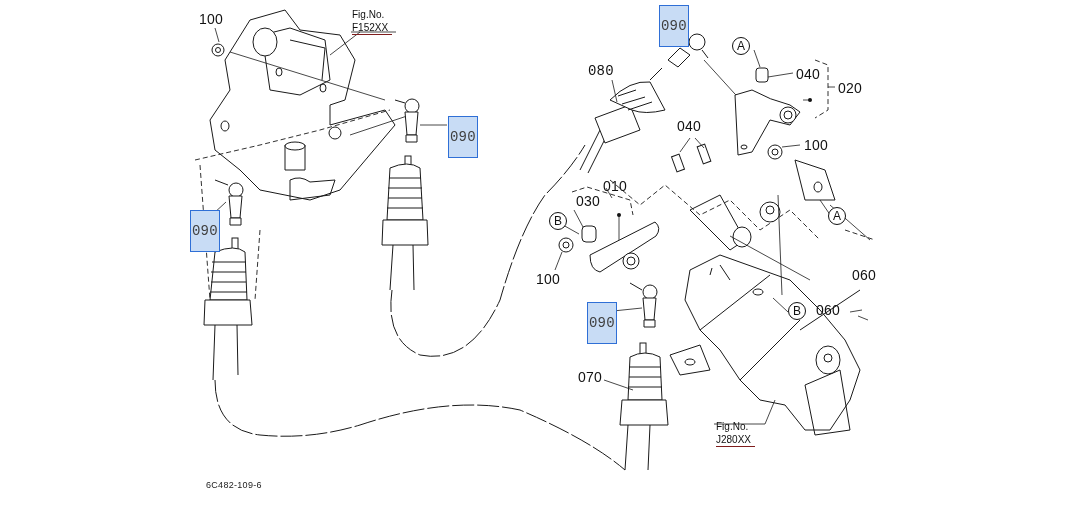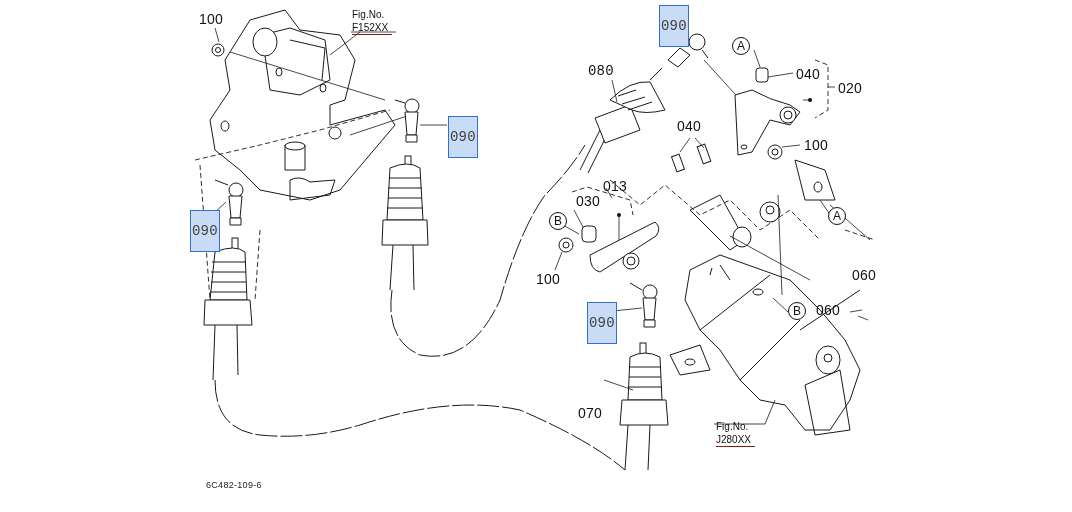--- a/index.html
+++ b/index.html
@@ -191,27 +191,27 @@
 </div>
 <span class="lbl hl" style="left: 449px; top: 117px; background: rgb(200, 220, 245); outline-color: rgb(47, 111, 214);">090</span>
 <span class="lbl hl" style="left: 191px; top: 211px; background: rgb(200, 220, 245); outline-color: rgb(47, 111, 214);">090</span>
 <span class="lbl hl" style="left: 660px; top: 6px; background: rgb(200, 220, 245); outline-color: rgb(47, 111, 214);">090</span>
 <span class="lbl" style="left:588px;top:63px;font-family:Liberation Mono, monospace;">080</span>
 <span class="circ" style="left:732px;top:37px;">A</span>
 <span class="lbl" style="left:796px;top:66px;">040</span>
 <span class="lbl" style="left:838px;top:80px;">020</span>
 <span class="lbl" style="left:677px;top:118px;">040</span>
 <span class="lbl" style="left:804px;top:137px;">100</span>
-<span class="lbl" style="left:603px;top:178px;">013</span>
+<span class="lbl" style="left:603px;top:178px;">010</span>
 <span class="lbl" style="left:576px;top:193px;">030</span>
 <span class="circ" style="left:549px;top:212px;">B</span>
 <span class="lbl" style="left:536px;top:271px;">100</span>
 <span class="lbl hl" style="left: 588px; top: 303px; background: rgb(200, 220, 245); outline-color: rgb(47, 111, 214);">090</span>
 <span class="circ" style="left:828px;top:207px;">A</span>
 <span class="lbl" style="left:852px;top:267px;">060</span>
 <span class="circ" style="left:788px;top:302px;">B</span>
 <span class="lbl" style="left:816px;top:302px;">060</span>
-<span class="lbl" style="left:578px;top:369px;margin-top:36px;">070</span>
+<span class="lbl" style="left:578px;top:369px;">070</span>
 <div class="fig" style="left:716px;top:420px;">
   <span>Fig.No.</span>
   <span class="num">J280XX</span>
 </div>
 <span class="code" style="left:206px;top:480px;">6C482-109-6</span>
 
 </body></html>

